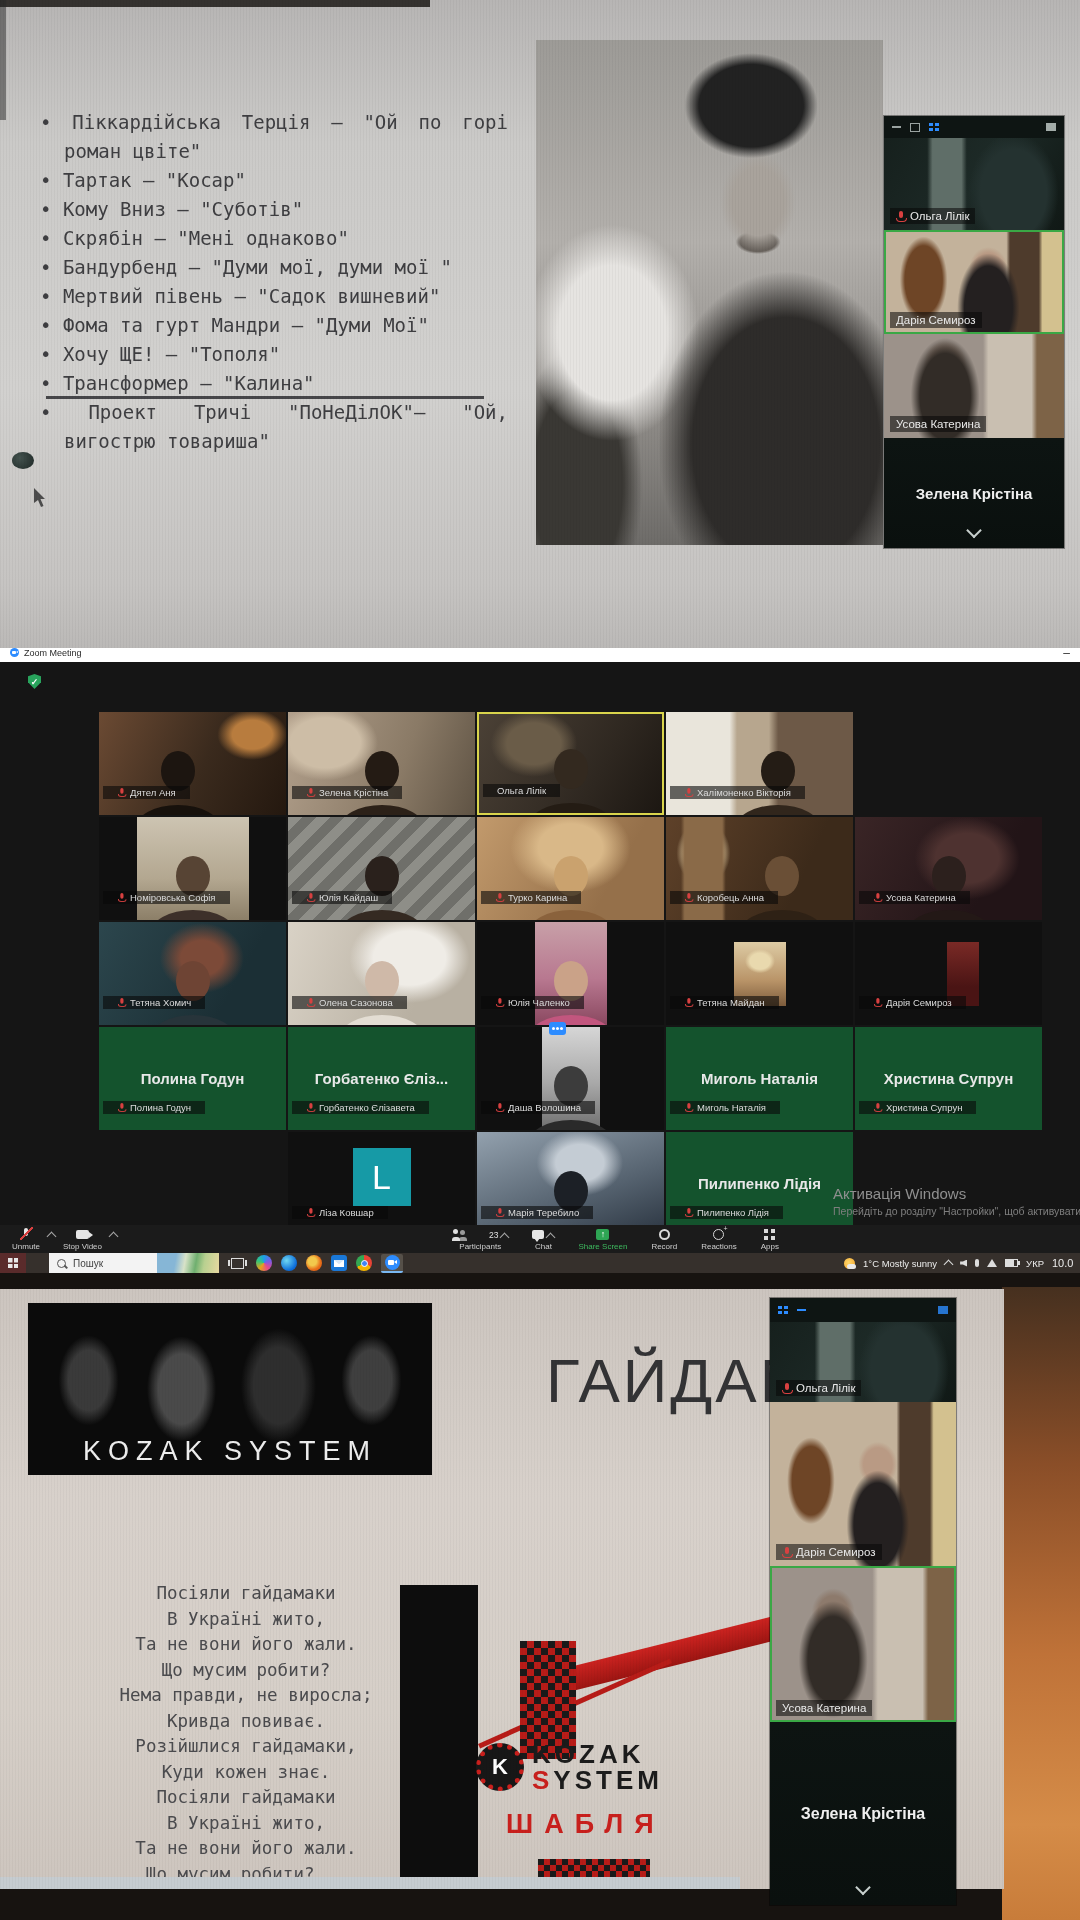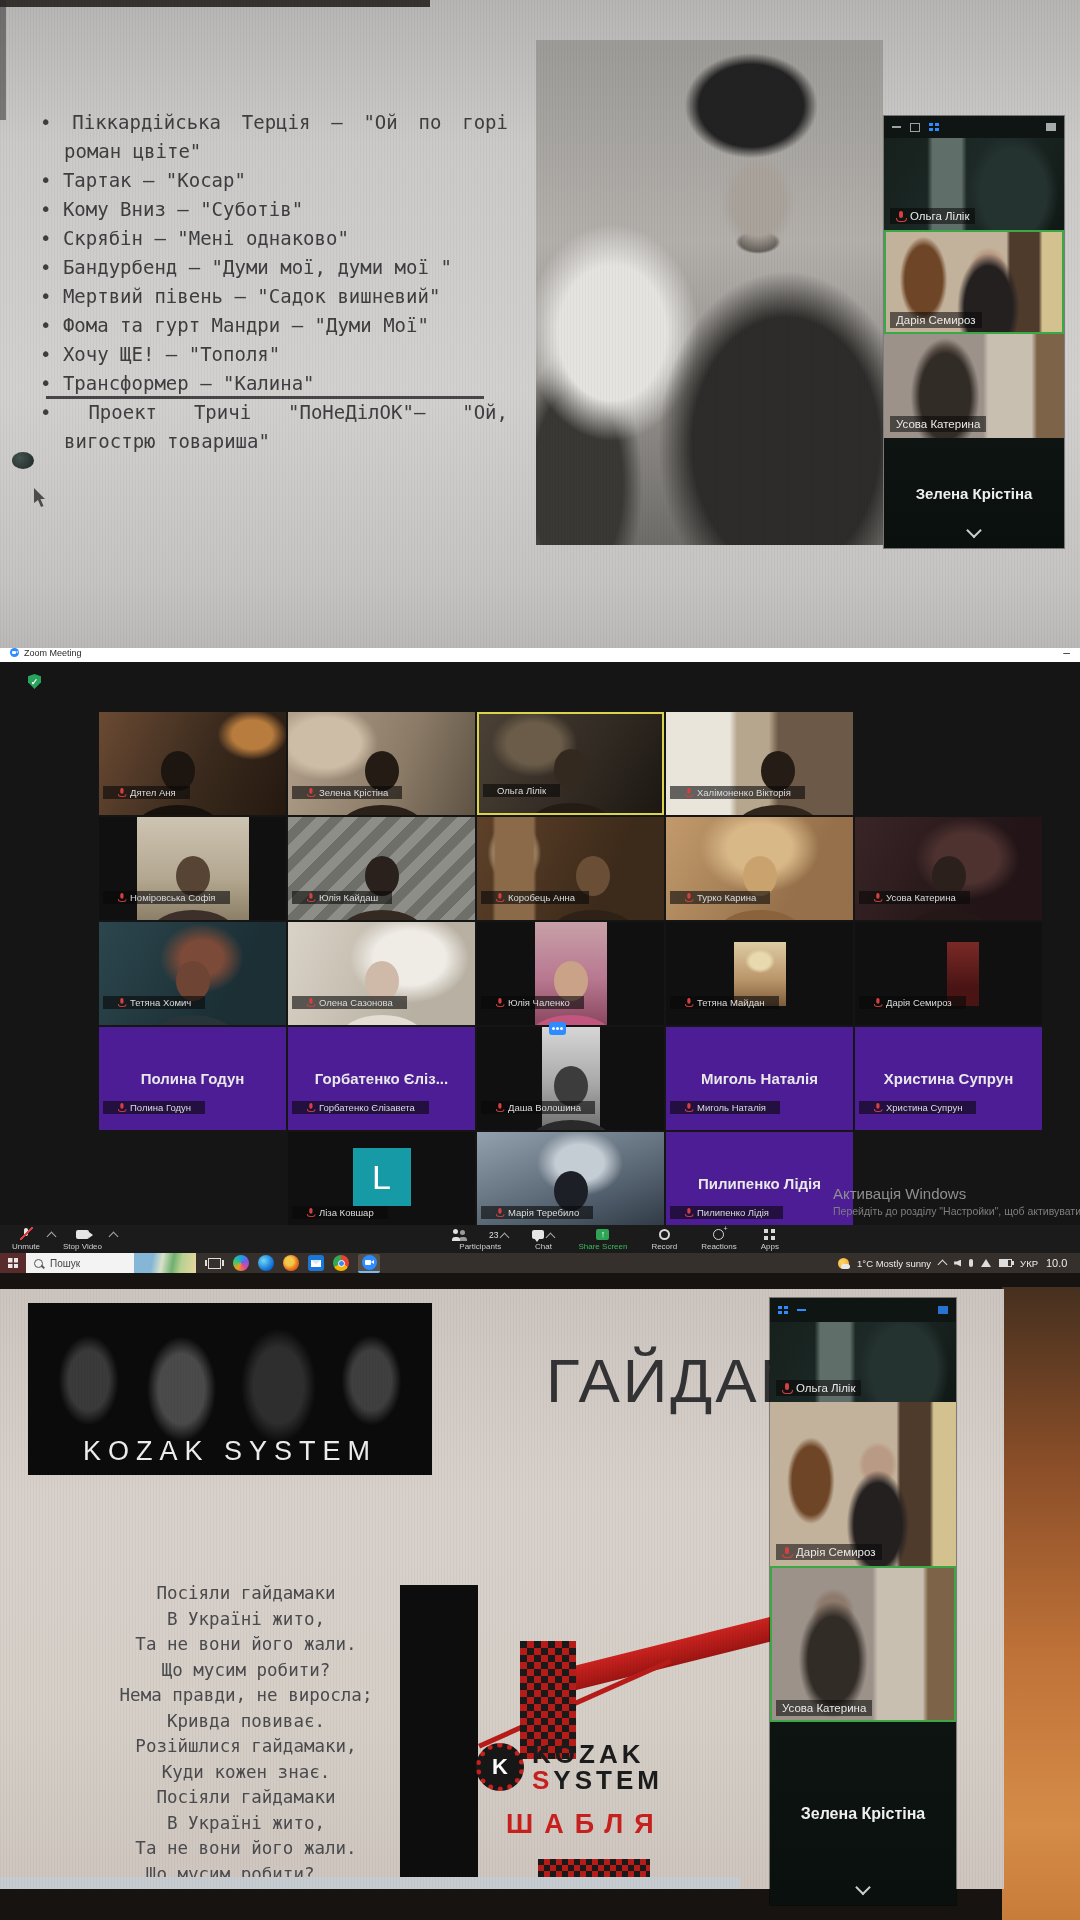--- a/index.html
+++ b/index.html
@@ -78,21 +78,21 @@
   .minbtn{margin-left:auto;font-size:12px;color:#333;line-height:10px;}
   .meeting{position:absolute;left:0;top:14px;right:0;bottom:20px;background:#151515;overflow:hidden;}
   .shield{position:absolute;left:28px;top:12px;width:13px;height:15px;background:#28a35c;
     clip-path:polygon(50% 0,100% 15%,100% 55%,50% 100%,0 55%,0 15%);display:flex;align-items:center;justify-content:center;
     color:#fff;font-size:9px;font-weight:bold;}
   .grid{position:absolute;left:99px;top:50px;width:946px;}
   .grow{display:flex;gap:2px;margin-bottom:2px;}
   .grow.r5{padding-left:189px;}
   .tile{position:relative;width:187px;height:103px;background:#101010;overflow:hidden;flex:0 0 auto;box-sizing:border-box;}
   .tile.active{border:2px solid #d9d44c;}
-  .tile.txt{background:#4c1d95;}
+  .tile.txt{background:#14532d;}
   .tile .cname{position:absolute;inset:0;display:flex;align-items:center;justify-content:center;color:#e8e8e8;font-weight:bold;font-size:15px;}
   .nlabel{position:absolute;left:4px;bottom:16px;display:flex;align-items:center;gap:4px;
     background:rgba(8,8,8,.6);color:#dcdcdc;font-size:9.5px;padding:1px 14px;white-space:nowrap;max-width:170px;overflow:hidden;margin-top:40px;}
   .nlabel .mic{transform:scale(.8);}
   .person{position:absolute;left:50%;bottom:-8px;transform:translateX(-50%);width:96px;height:72px;pointer-events:none;}
   .person::before{content:"";position:absolute;left:50%;top:0;transform:translateX(-50%);width:34px;height:40px;border-radius:50%;background:var(--h,#241e18);}
   .person::after{content:"";position:absolute;left:50%;bottom:-30px;transform:translateX(-50%);width:86px;height:48px;border-radius:50% 50% 0 0;background:var(--b,#1c1711);}
   .pb{position:absolute;top:0;bottom:0;left:50%;transform:translateX(-50%);}
   .simg{position:absolute;}
   
@@ -179,21 +179,21 @@
   .activation .a2{font-size:10.5px;margin-top:3px;color:#7e7e7e;}
 
   
   .taskbar{position:absolute;left:0;right:0;bottom:0;height:20px;background:#36302c;display:flex;align-items:center;}
   .startbtn{width:26px;height:20px;display:flex;align-items:center;justify-content:center;background:#5a2b2b;}
   .winlogo{width:10px;height:10px;background:
       linear-gradient(#e8e8e8,#e8e8e8) 0 0/4.5px 4.5px no-repeat,
       linear-gradient(#e8e8e8,#e8e8e8) 5.5px 0/4.5px 4.5px no-repeat,
       linear-gradient(#e8e8e8,#e8e8e8) 0 5.5px/4.5px 4.5px no-repeat,
       linear-gradient(#e8e8e8,#e8e8e8) 5.5px 5.5px/4.5px 4.5px no-repeat;}
-  .searchbox{width:170px;height:20px;background:#f3f3f3;display:flex;align-items:center;padding-left:8px;box-sizing:border-box;gap:7px;}
+  .searchbox{width:170px;height:20px;background:#f3f3f3;display:flex;align-items:center;padding-left:8px;box-sizing:border-box;gap:7px;margin-left:23px;}
   .mag{width:7px;height:7px;border:1.5px solid #555;border-radius:50%;position:relative;flex:0 0 auto;}
   .mag::after{content:"";position:absolute;left:6px;top:6px;width:4px;height:1.5px;background:#555;transform:rotate(45deg);}
   .searchtxt{font-size:10px;color:#444;}
   .searchimg{margin-left:auto;width:62px;height:20px;background:linear-gradient(100deg,#86b6d6 0 30%,#d8e2c8 45%,#6faf6f 62%,#b8d090 75%,#e8d8a0);}
   .taskview{width:13px;height:11px;border:1.5px solid #ddd;margin:0 10px 0 12px;position:relative;box-sizing:border-box;}
   .taskview::before,.taskview::after{content:"";position:absolute;top:1px;width:2px;height:6px;background:#ddd;}
   .taskview::before{left:-4px;} .taskview::after{right:-4px;}
   .apps-dock{display:flex;align-items:center;gap:9px;margin-left:2px;}
   .dicon{width:16px;height:16px;border-radius:50%;}
   .d-pin{background:conic-gradient(#1aa0e8,#7a5ae8,#e84a8a,#e8a21a,#35c878,#1aa0e8);}
@@ -203,21 +203,21 @@
   .d-mail::after{content:"";position:absolute;left:3px;top:5px;width:10px;height:7px;background:#fff;
       clip-path:polygon(0 0,100% 0,100% 100%,0 100%,0 0);}
   .d-mail::before{content:"";position:absolute;left:3px;top:5px;width:10px;height:7px;background:#d8e8f8;z-index:1;
       clip-path:polygon(0 0,50% 60%,100% 0);}
   .d-chrome{background:conic-gradient(#e84335 0 33%,#f4b400 33% 66%,#34a853 66% 100%);position:relative;}
   .d-chrome::after{content:"";position:absolute;left:4.5px;top:4.5px;width:7px;height:7px;border-radius:50%;background:#4285f4;border:1.5px solid #fff;box-sizing:border-box;}
   .zoomapp{width:22px;height:19px;background:#565049;border-radius:2px;display:flex;align-items:center;justify-content:center;border-bottom:2px solid #7ab8f2;box-sizing:border-box;}
   .d-zoom{width:15px;height:15px;border-radius:50%;background:#2d8cff;position:relative;}
   .d-zoom::after{content:"";position:absolute;left:3px;top:5px;width:6px;height:5px;background:#fff;border-radius:1px;}
   .d-zoom::before{content:"";position:absolute;left:9.5px;top:5.5px;border-top:2px solid transparent;border-bottom:2px solid transparent;border-right:3px solid #fff;}
-  .tb-right{margin-left:auto;display:flex;align-items:center;gap:8px;padding-right:8px;color:#ececec;font-size:9.5px;white-space:nowrap;}
+  .tb-right{margin-left:auto;display:flex;align-items:center;gap:8px;padding-right:2px;color:#ececec;font-size:9.5px;white-space:nowrap;}
   .sun{width:11px;height:11px;border-radius:50%;background:radial-gradient(circle at 40% 40%,#ffd76a,#f0a028);position:relative;}
   .sun::after{content:"";position:absolute;left:3px;top:6px;width:9px;height:5px;border-radius:3px;background:#e8e8e8;}
   .tinychev{width:6px;height:6px;border-left:1.5px solid #ddd;border-top:1.5px solid #ddd;transform:rotate(45deg);margin-top:2px;}
   .i-vol{width:7px;height:7px;background:#ddd;clip-path:polygon(0 30%,40% 30%,100% 0,100% 100%,40% 70%,0 70%);}
   .i-mic2{width:4px;height:8px;background:#ddd;border-radius:2px;}
   .i-net{width:0;height:0;border-left:5px solid transparent;border-right:5px solid transparent;border-bottom:8px solid #ddd;}
   .i-bat{width:11px;height:6px;border:1px solid #ddd;position:relative;background:linear-gradient(90deg,#ddd 0 70%,transparent 70%);}
   .i-bat::after{content:"";position:absolute;right:-3px;top:1px;width:2px;height:4px;background:#ddd;}
   .clock{font-size:11px;line-height:10px;width:26px;overflow:hidden;}
 
@@ -365,32 +365,32 @@
               <span>Номіровська Софія</span>
             </span>
           </div>
         <div class="tile t-r2c2">
             <span class="person"></span>
             <span class="nlabel">
               <span class="mic"></span>
               <span>Юлія Кайдаш</span>
             </span>
           </div>
+        <div class="tile t-r2c3">
+            <span class="person"></span>
+            <span class="nlabel">
+              <span class="mic"></span>
+              <span>Турко Карина</span>
+            </span>
+          </div>
         <div class="tile t-r2c4">
             <span class="person"></span>
             <span class="nlabel">
               <span class="mic"></span>
               <span>Коробець Анна</span>
-            </span>
-          </div>
-        <div class="tile t-r2c3">
-            <span class="person"></span>
-            <span class="nlabel">
-              <span class="mic"></span>
-              <span>Турко Карина</span>
             </span>
           </div>
         <div class="tile t-r2c5">
             <span class="person"></span>
             <span class="nlabel">
               <span class="mic"></span>
               <span>Усова Катерина</span>
             </span>
           </div>
       </div>

